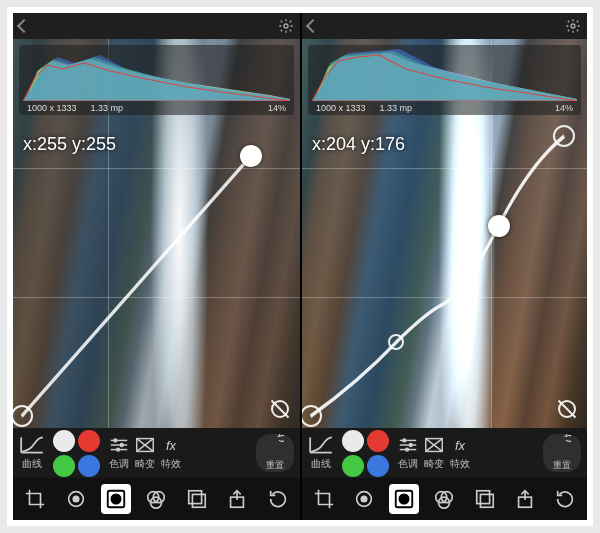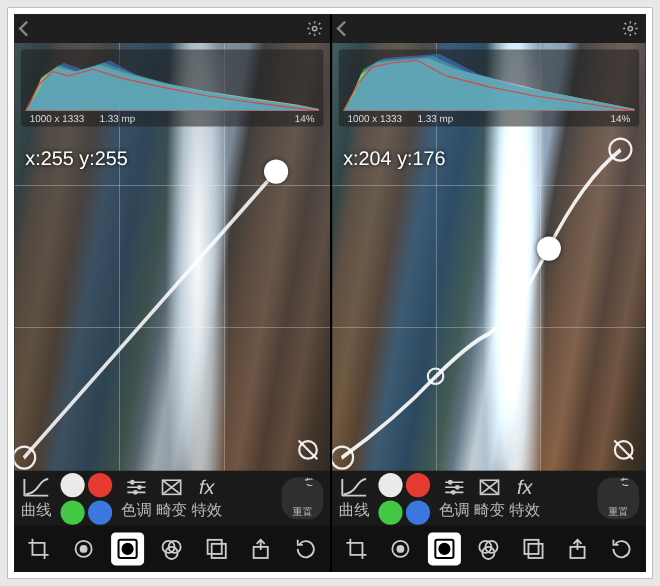--- a/index.html
+++ b/index.html
@@ -130,21 +130,21 @@
     display: flex;
     align-items: center;
     padding: 0 6px;
     gap: 4px;
   }
   .tool-col {
     display: flex; flex-direction: column; align-items: center;
     gap: 2px;
   }
   .tool-col .lbl {
-    color: #bbb; font-size: 14px;
+    color: #bbb; font-size: 10px;
   }
   .curve-ic {
     width: 26px; height: 20px;
   }
   .curve-ic svg { width:100%; height:100%; display:block; }
   .swatches {
     display: grid;
     grid-template-columns: repeat(2, 22px);
     grid-template-rows: repeat(2, 22px);
     gap: 3px;
@@ -156,21 +156,21 @@
   .sw-white { background:#eaeaea; }
   .sw-red { background:#e53a32; }
   .sw-green { background:#43c843; }
   .sw-blue { background:#3a78e0; }
 
   .ic {
     width:22px; height:20px; display:flex; align-items:center; justify-content:center;
     color:#ccc;
   }
   .ic svg { width:22px; height:20px; display:block; }
-  .fx { font-size: 18px; font-style: italic; color:#ccc; }
+  .fx { font-size: 13px; font-style: italic; color:#ccc; }
 
   .reset-btn {
     width: 38px; height: 38px;
     background: #2f2f2f;
     border-radius: 14px;
     display: flex; flex-direction: column;
     align-items: center; justify-content: flex-start;
     gap: 16px;
     cursor: pointer;
   }

